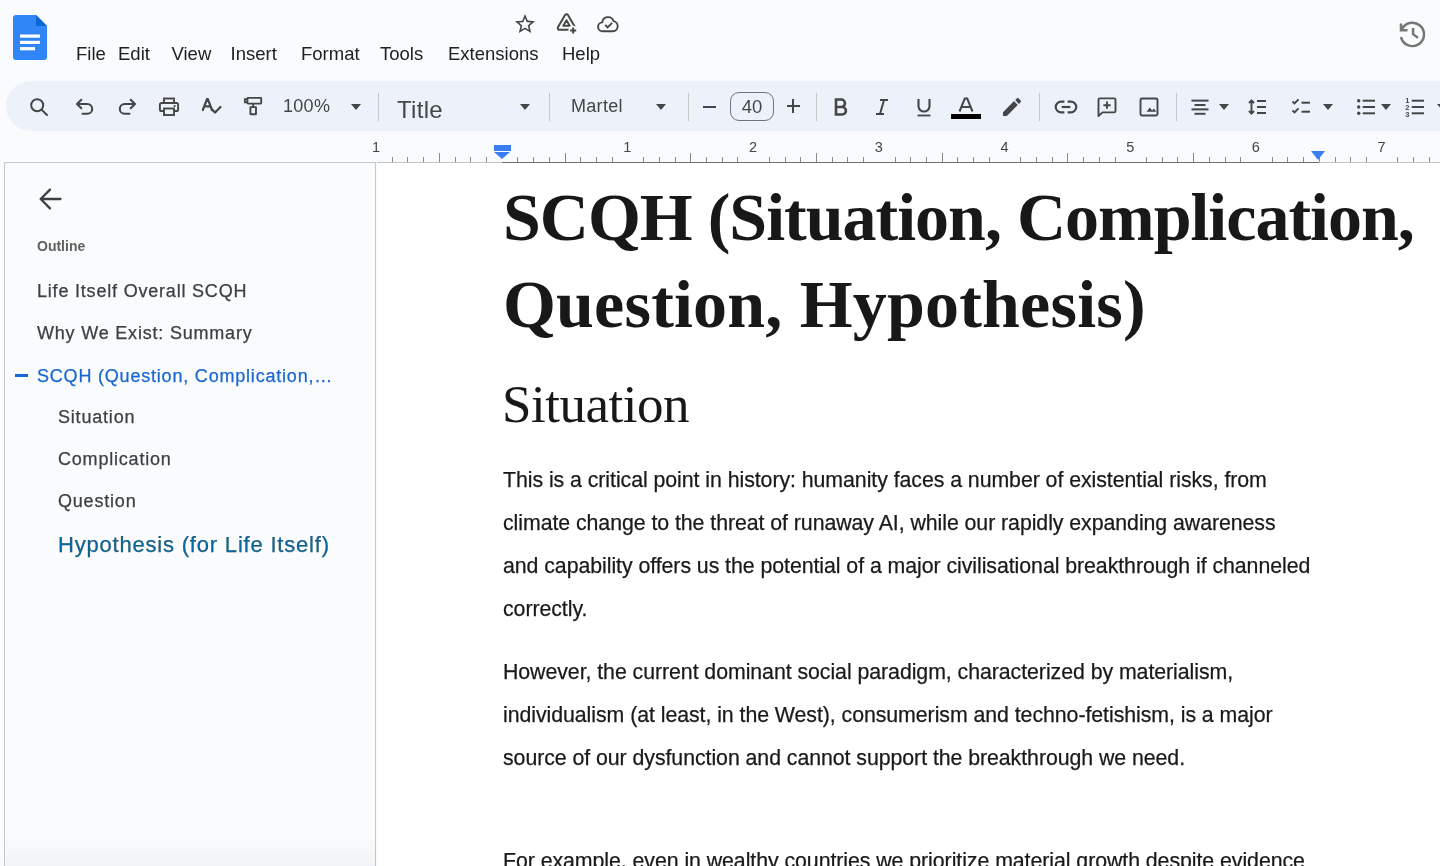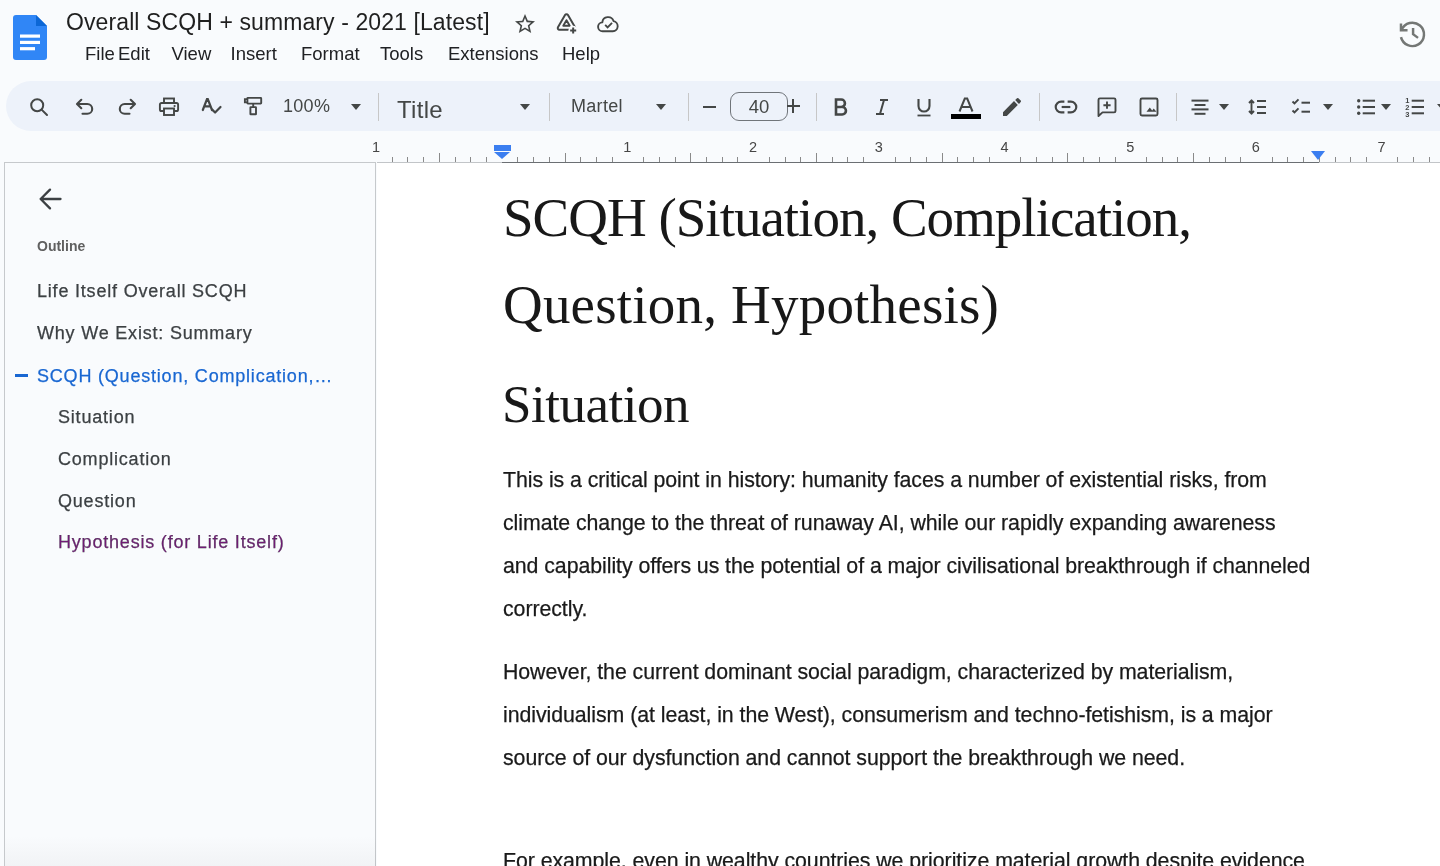--- a/index.html
+++ b/index.html
@@ -4,57 +4,56 @@
 html,body { width:1440px; height:866px; overflow:hidden; }
 body { font-family:"Liberation Sans", sans-serif; background:#f9fbfd; position:relative; }
 .titlebar { position:absolute; left:0; top:0; width:1440px; height:81px; }
 .dtitle { position:absolute; left:66px; top:8.6px; font-size:23px; color:#1f1f1f; letter-spacing:0.1px; }
 .menus { position:absolute; left:67px; top:43.2px; font-size:18.5px; color:#202124; }
 .menus span { position:absolute; top:0; white-space:nowrap; }
 .toolbar { position:absolute; left:6px; top:81px; width:1436px; height:50px; background:#edf2fa; border-radius:25px 0 0 25px; }
 .ruler { position:absolute; left:0; top:131px; width:1440px; height:33px; z-index:5; }
 .pane { position:absolute; left:4px; top:162px; width:372px; height:705px; background:#f9fbfd; border:1px solid #c6c9cc; border-bottom:none; box-sizing:border-box; }
 .page { position:absolute; left:377px; top:162px; width:1063px; height:704px; background:#ffffff; box-sizing:border-box; }
-.doctitle { position:absolute; left:503px; top:173.7px; font-family:"Liberation Serif", serif; font-weight:400; font-size:55px; line-height:87px; color:#181818; letter-spacing:-1px; white-space:nowrap; }
+.doctitle { position:absolute; left:503px; top:173.7px; font-family:"Liberation Serif", serif; font-weight:700; font-size:68px; line-height:87px; color:#181818; letter-spacing:-1px; white-space:nowrap; }
 .docheading { position:absolute; left:502px; top:373.7px; font-family:"Liberation Serif", serif; font-weight:400; font-size:53px; line-height:60px; color:#181818; letter-spacing:-0.5px; }
 .body { position:absolute; left:503px; font-size:21.3px; line-height:43.1px; color:#1a1a1a; letter-spacing:-0.05px; white-space:nowrap; -webkit-text-stroke:0.25px #1a1a1a; }
 .p1 { top:459.1px; }
 .p2 { top:651px; }
 .p3 { top:839.9px; }
 </style></head>
 <body>
 <div class="titlebar">
 <svg width="34" height="45" viewBox="0 0 34 45" style="position:absolute;left:13px;top:15px">
 <path d="M3 0 H23 L34 11 V42 a3 3 0 0 1 -3 3 H3 a3 3 0 0 1 -3 -3 V3 a3 3 0 0 1 3 -3 Z" fill="#3086f6"></path>
 <path d="M23 0 L34 11 H23 Z" fill="#0c67d6"></path>
 <rect x="7" y="19.5" width="20" height="3.2" fill="#fff"></rect>
 <rect x="7" y="25.8" width="20" height="3.2" fill="#fff"></rect>
 <rect x="7" y="32.1" width="15" height="3.2" fill="#fff"></rect>
 </svg>
-<div class="dtitle">Overall SCQH + summary - 2021 [Latest]</div>
 <svg width="24" height="24" viewBox="0 0 24 24" style="position:absolute;left:513px;top:12px">
 <path d="M22 9.24l-7.19-.62L12 2 9.19 8.63 2 9.24l5.46 4.73L5.82 21 12 17.27 18.18 21l-1.63-7.03L22 9.24zM12 15.4l-3.76 2.27 1-4.28-3.32-2.88 4.38-.38L12 6.1l1.71 4.04 4.38.38-3.32 2.88 1 4.28L12 15.4z" fill="#444746"></path>
 </svg>
 <svg width="25" height="25" viewBox="0 0 24 24" style="position:absolute;left:554px;top:11px">
 <path d="M10.6 3.9 a1.6 1.6 0 0 1 2.8 0 l6.8 11.7 a1.6 1.6 0 0 1 -1.4 2.4 H5.2 a1.6 1.6 0 0 1 -1.4 -2.4 Z" fill="none" stroke="#444746" stroke-width="1.9" stroke-linejoin="round"></path>
 <path d="M12 8.8 L15.1 14.2 H8.9 Z" fill="none" stroke="#444746" stroke-width="1.8" stroke-linejoin="round"></path>
 <circle cx="18.4" cy="18.8" r="4.6" fill="#f9fbfd"></circle>
 <path d="M18.4 15.9 v5.8 M15.5 18.8 h5.8" stroke="#444746" stroke-width="1.9" fill="none"></path>
 </svg>
 <svg width="25" height="25" viewBox="0 0 24 24" style="position:absolute;left:596px;top:12px">
 <path d="M6.5 18.5 a4.3 4.3 0 0 1 -.4 -8.6 5.5 5.5 0 0 1 10.7 -1.2 4.95 4.95 0 0 1 -.6 9.8 Z" fill="none" stroke="#444746" stroke-width="1.8" stroke-linejoin="round"></path>
 <path d="M8.8 12.4 l2.3 2.3 4.3-4.3" fill="none" stroke="#444746" stroke-width="1.8"></path>
 </svg>
 <svg width="35" height="35" viewBox="0 0 24 24" style="position:absolute;left:1395px;top:16px">
 <path d="M4.5 9.5 a8 8 0 1 1 -0.4 5" fill="none" stroke="#747775" stroke-width="1.7"></path>
 <path d="M4.1 5.2 v4.5 h4.5" fill="none" stroke="#747775" stroke-width="1.7"></path>
 <path d="M12.4 8.2 v4.3 l3.4 2.5" fill="none" stroke="#747775" stroke-width="1.7"></path>
 </svg>
 <div class="menus">
-      <span style="left:18px">File</span>
+      <span style="left:9px">File</span>
       <span style="left:51px">Edit</span>
       <span style="left:104.5px">View</span>
       <span style="left:163.5px">Insert</span>
       <span style="left:234px">Format</span>
       <span style="left:313px">Tools</span>
       <span style="left:381px">Extensions</span>
       <span style="left:495px">Help</span>
     </div>
 </div>
 <div class="toolbar"></div>
@@ -87,21 +86,21 @@
 <div style="position:absolute;left:283px;top:95.8px;font-size:18px;font-weight:400;color:#444746;letter-spacing:0.3px">100%</div>
 <div style="position:absolute;left:350.5px;top:104.0px;width:0;height:0;border-left:5.5px solid transparent;border-right:5.5px solid transparent;border-top:6px solid #444746"></div>
 <div style="position:absolute;left:377.5px;top:93px;width:1px;height:28px;background:#c7c7c7"></div>
 <div style="position:absolute;left:397px;top:95.8px;font-size:24px;font-weight:400;color:#444746;letter-spacing:0.3px">Title</div>
 <div style="position:absolute;left:519.5px;top:104.0px;width:0;height:0;border-left:5.5px solid transparent;border-right:5.5px solid transparent;border-top:6px solid #444746"></div>
 <div style="position:absolute;left:549.0px;top:93px;width:1px;height:28px;background:#c7c7c7"></div>
 <div style="position:absolute;left:571px;top:95.8px;font-size:18px;font-weight:400;color:#444746;letter-spacing:0.3px">Martel</div>
 <div style="position:absolute;left:655.5px;top:104.0px;width:0;height:0;border-left:5.5px solid transparent;border-right:5.5px solid transparent;border-top:6px solid #444746"></div>
 <div style="position:absolute;left:687.5px;top:93px;width:1px;height:28px;background:#c7c7c7"></div>
 <div style="position:absolute;left:702.9px;top:105.9px;width:13px;height:2.2px;background:#444746"></div>
-<div style="position:absolute;left:730px;top:91.5px;width:58px;height:29.5px;border:1.3px solid #70757a;border-radius:9px;box-sizing:border-box;text-align:center;line-height:27px;font-size:18.5px;color:#444746">40</div>
+<div style="position:absolute;left:730px;top:91.5px;width:44px;height:29.5px;border:1.3px solid #70757a;border-radius:9px;box-sizing:border-box;text-align:center;line-height:27px;font-size:18.5px;color:#444746">40</div>
 <div style="position:absolute;left:786.7px;top:104.9px;width:13.4px;height:2.2px;background:#444746"></div>
 <div style="position:absolute;left:792.3px;top:99.3px;width:2.2px;height:13.4px;background:#444746"></div>
 <div style="position:absolute;left:816.0px;top:93px;width:1px;height:28px;background:#c7c7c7"></div>
 <svg width="24" height="24" viewBox="0 0 24 24" style="position:absolute;left:829.0px;top:95.0px">
     <path d="M7 12 V4.5 H12.2 a3.6 3.6 0 0 1 0 7.5 H7 m0 0 V19.5 H13.2 a3.7 3.7 0 0 0 0 -7.5" fill="none" stroke="#444746" stroke-width="2.6"></path>
   </svg>
 <svg width="24" height="24" viewBox="0 0 24 24" style="position:absolute;left:870.0px;top:95.0px">
     <path d="M10 5 h8 M6 19 h8 M14 5 l-4 14" fill="none" stroke="#444746" stroke-width="2"></path>
   </svg>
 <svg width="24" height="24" viewBox="0 0 24 24" style="position:absolute;left:912.0px;top:95.0px">
@@ -248,19 +247,19 @@
 <path d="M21 12 H4 M12 4 l-8 8 8 8" fill="none" stroke="#3c4043" stroke-width="2" stroke-linejoin="round" stroke-linecap="round"></path>
 </svg>
 <div style="position:absolute;left:37px;top:238px;font-size:14px;font-weight:700;color:#606060">Outline</div>
 <div style="position:absolute;left:37px;top:280.8px;font-size:18px;font-weight:500;color:#3c4043;letter-spacing:0.8px;white-space:nowrap;-webkit-text-stroke:0.25px #3c4043">Life Itself Overall SCQH</div>
 <div style="position:absolute;left:37px;top:322.8px;font-size:18px;font-weight:500;color:#3c4043;letter-spacing:0.8px;white-space:nowrap;-webkit-text-stroke:0.25px #3c4043">Why We Exist: Summary</div>
 <div style="position:absolute;left:15px;top:374px;width:13px;height:2.5px;background:#1967d2"></div>
 <div style="position:absolute;left:37px;top:365.8px;font-size:18px;font-weight:500;color:#1967d2;letter-spacing:0.8px;white-space:nowrap;-webkit-text-stroke:0.25px #1967d2">SCQH (Question, Complication,…</div>
 <div style="position:absolute;left:58px;top:406.8px;font-size:18px;font-weight:400;color:#3c4043;letter-spacing:0.8px;white-space:nowrap;-webkit-text-stroke:0.25px #3c4043">Situation</div>
 <div style="position:absolute;left:58px;top:448.8px;font-size:18px;font-weight:400;color:#3c4043;letter-spacing:0.8px;white-space:nowrap;-webkit-text-stroke:0.25px #3c4043">Complication</div>
 <div style="position:absolute;left:58px;top:490.8px;font-size:18px;font-weight:400;color:#3c4043;letter-spacing:0.8px;white-space:nowrap;-webkit-text-stroke:0.25px #3c4043">Question</div>
-<div style="position:absolute;left:58px;top:531.8px;font-size:18px;font-weight:400;color:#701a75;letter-spacing:0.8px;white-space:nowrap;-webkit-text-stroke:0.25px #3c4043">Hypothesis (for Life Itself)</div>
+<div style="position:absolute;left:58px;top:531.8px;font-size:22px;font-weight:400;color:#0369a1;letter-spacing:0.8px;white-space:nowrap;-webkit-text-stroke:0.25px #3c4043">Hypothesis (for Life Itself)</div>
 
 <div class="doctitle">SCQH (Situation, Complication,<br><span style="letter-spacing:0.2px">Question, Hypothesis)</span></div>
 <div class="docheading">Situation</div>
 <div class="body p1">This is a critical point in history: humanity faces a number of existential risks, from<br>climate change to the threat of runaway AI, while our rapidly expanding awareness<br>and capability offers us the potential of a major civilisational breakthrough if channeled<br>correctly.</div>
 <div class="body p2">However, the current dominant social paradigm, characterized by materialism,<br>individualism (at least, in the West), consumerism and techno-fetishism, is a major<br>source of our dysfunction and cannot support the breakthrough we need.</div>
 <div class="body p3">For example, even in wealthy countries we prioritize material growth despite evidence</div>
 
 </body></html>

